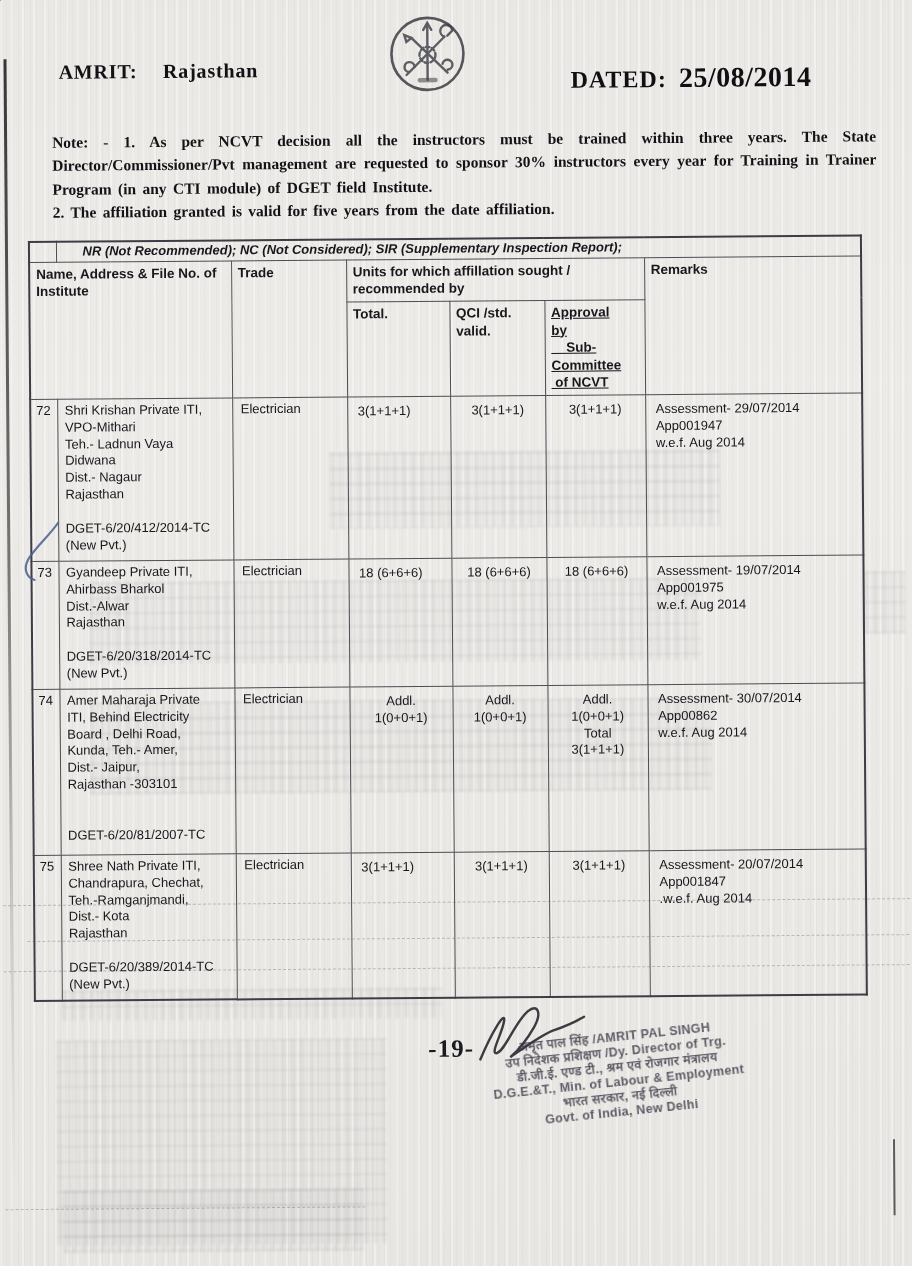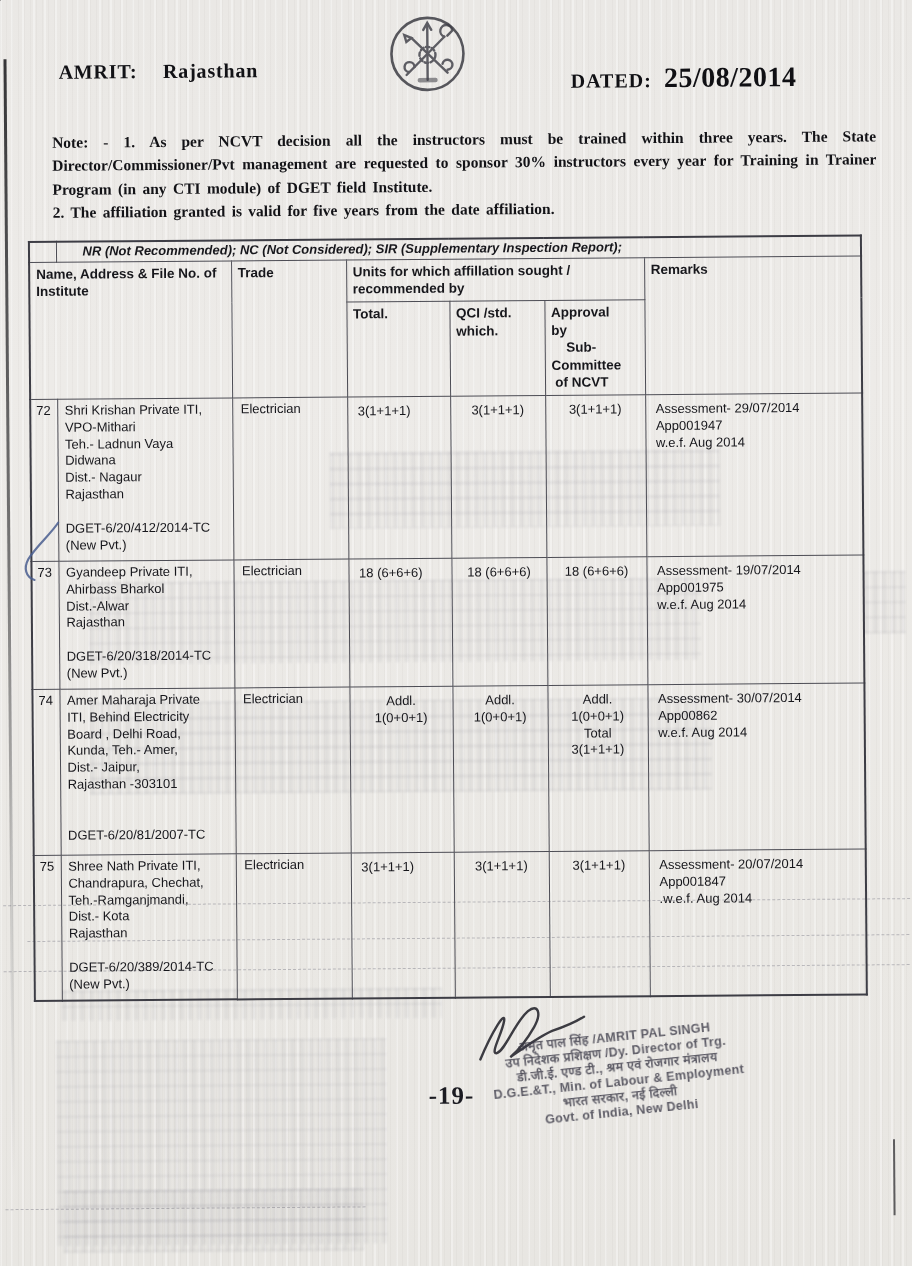--- a/index.html
+++ b/index.html
@@ -42,21 +42,21 @@
   .b4{left:58px;top:988px;width:380px;height:30px;}
   .b5{left:52px;top:1038px;width:330px;height:205px;}
   .b6{left:58px;top:1188px;width:300px;height:62px;}
   .b7{left:863px;top:575px;width:42px;height:62px;}
   
   .state{position:absolute;left:62px;top:58px;
     font-family:"Liberation Serif",serif;font-weight:bold;font-size:20px;color:#121216;
     letter-spacing:0.8px;word-spacing:7px;}
   .dated{position:absolute;left:574px;top:64px;display:flex;align-items:baseline;gap:12px;
     font-family:"Liberation Serif",serif;font-weight:bold;color:#101014;}
-  .dated .lbl{font-size:20px;letter-spacing:1px;}
+  .dated .lbl{font-size:24px;letter-spacing:1px;}
   .dated .val{font-size:28px;letter-spacing:0.5px;}
   .emblem{position:absolute;left:388px;top:12px;}
   
   .note{position:absolute;left:55px;top:128px;width:824px;
     font-family:"Liberation Serif",serif;font-weight:bold;font-size:15.5px;line-height:1.5;
     color:#131317;word-spacing:2.5px;}
   .note p{margin:0;}
   .note .p1{text-align:justify;}
   
   table.doc{position:absolute;left:30px;top:238px;width:832px;
@@ -67,33 +67,33 @@
   col.c-sno{width:27px;} col.c-name{width:175px;} col.c-trade{width:115px;}
   col.c-instt{width:103px;} col.c-qci{width:95px;} col.c-appr{width:100px;}
   col.c-rem{width:217px;}
   tr.legend-row{height:19px;}
   .legend-cell{font-weight:bold;font-style:italic;font-size:13.5px;
     padding:1px 4px 1px 26px;white-space:nowrap;}
   table.doc th{font-weight:bold;font-size:13.5px;text-align:left;padding:3px 6px;}
   th.jst{text-align:justify;}
   tr.hdr-units{height:34px;}
   tr.hdr-sub{height:88px;}
-  th.appr-h{white-space:pre;}
+  th.appr-h{white-space:pre;text-decoration:underline;}
   td.sno{padding:3px 0 0 5px;}
   td.name{padding:3px 7px;white-space:pre-line;line-height:1.31;}
   td.trade{padding:3px 4px 0 8px;}
   td.u{padding-top:6px;white-space:pre-line;}
   td.u-left{text-align:left;padding-left:10px;}
   td.u-center{text-align:center;}
   td.remarks{padding:6px 4px 0 10px;white-space:pre-line;line-height:1.45;font-size:13.2px;}
   tr.r72{height:162px;} tr.r73{height:128px;} tr.r74{height:166px;} tr.r75{height:146px;}
   
   .penmark{position:absolute;left:14px;top:510px;}
   
-  .pageno{position:absolute;left:424px;top:1082px;
+  .pageno{position:absolute;left:424px;top:1035px;
     font-family:"Liberation Serif",serif;font-weight:bold;font-size:25px;color:#1b1b22;
     letter-spacing:1px;}
   .signature{position:absolute;left:468px;top:1002px;}
   .stamp{position:absolute;left:442px;top:1048px;width:336px;
     transform:rotate(-5.5deg);transform-origin:left top;
     text-align:center;font-weight:bold;font-size:12.5px;line-height:1.2;
     color:rgba(55,54,68,0.78);filter:blur(0.55px);letter-spacing:0.3px;}
   .stamp div{white-space:nowrap;}
 </style>
 </head>
@@ -162,21 +162,21 @@
       <td class="legend-cell" colspan="6">NR (Not Recommended); NC (Not Considered); SIR (Supplementary Inspection Report);</td>
     </tr>
     <tr class="hdr-units">
       <th class="jst" colspan="2" rowspan="2">Name, Address &amp; File No. of Institute</th>
       <th rowspan="2">Trade</th>
       <th class="jst" colspan="3">Units for which affillation sought / recommended by</th>
       <th rowspan="2">Remarks</th>
     </tr>
     <tr class="hdr-sub">
       <th>Total.</th>
-      <th class="jst">QCI /std. which.</th>
+      <th class="jst">QCI /std. valid.</th>
       <th class="appr-h">Approval
 by
     Sub-
 Committee
  of NCVT</th>
     </tr>
 
     <tr class="r72">
       <td class="sno">72</td>
       <td class="name">Shri Krishan Private ITI,

